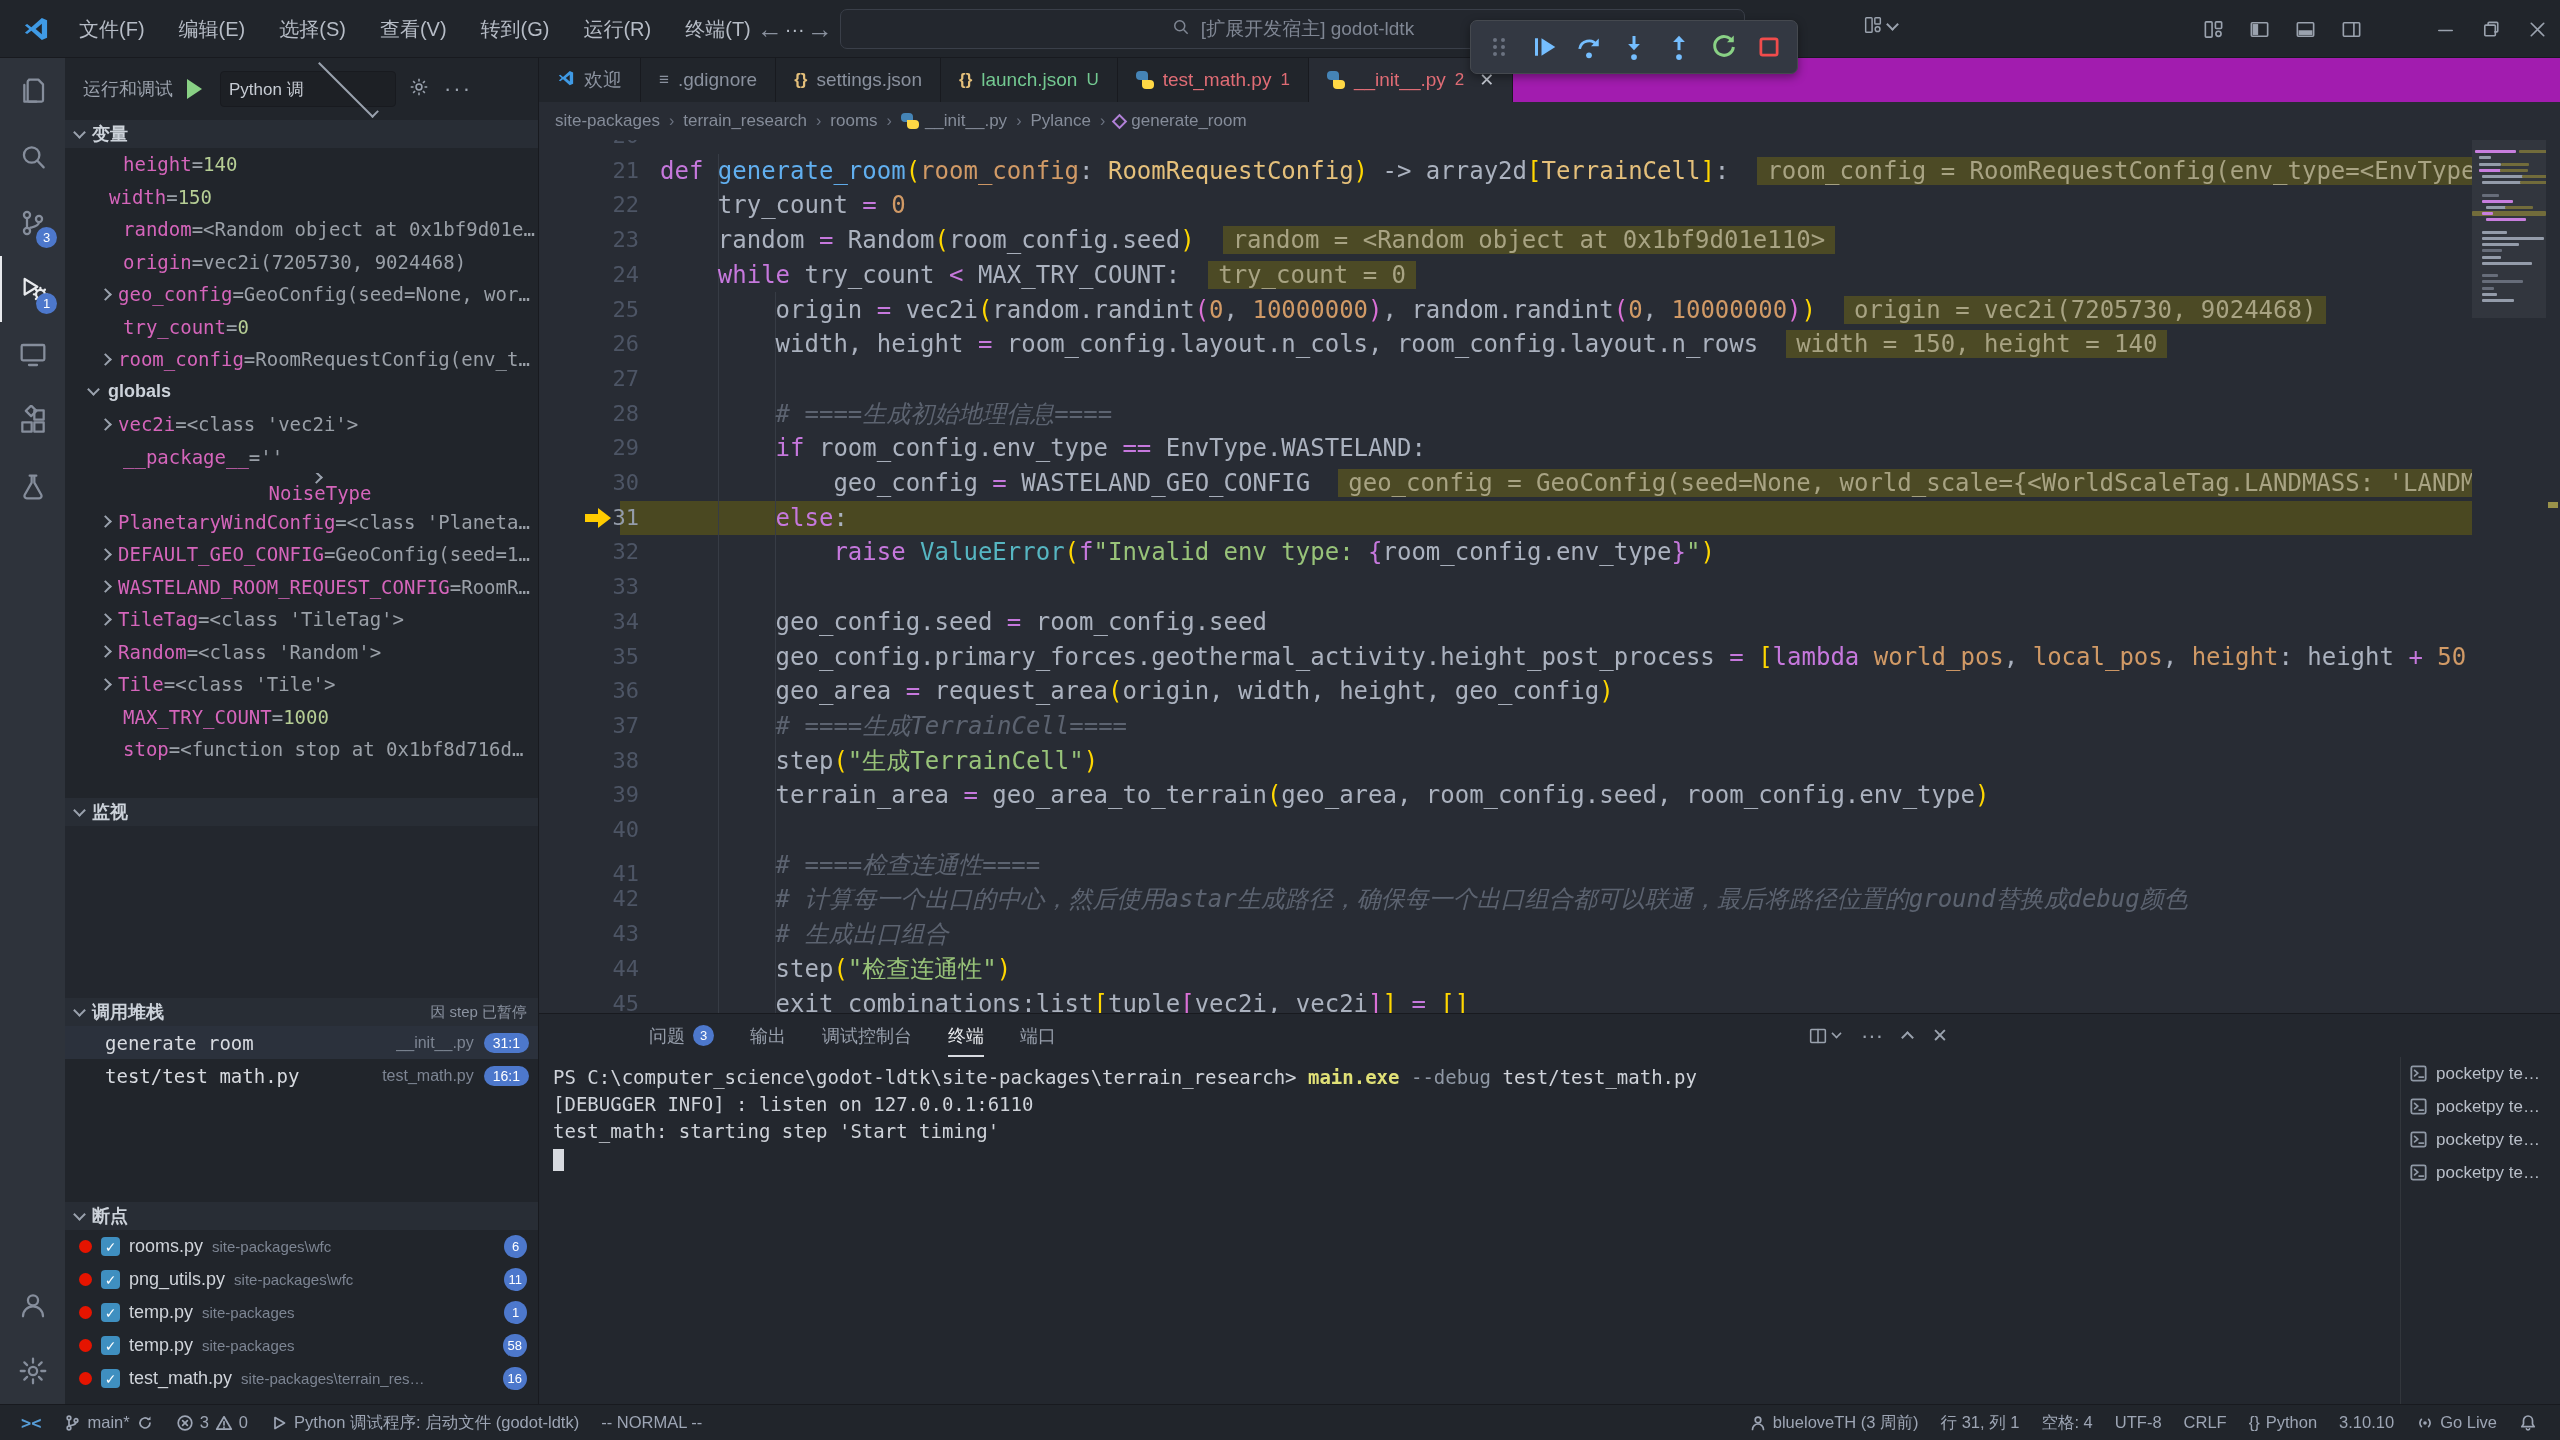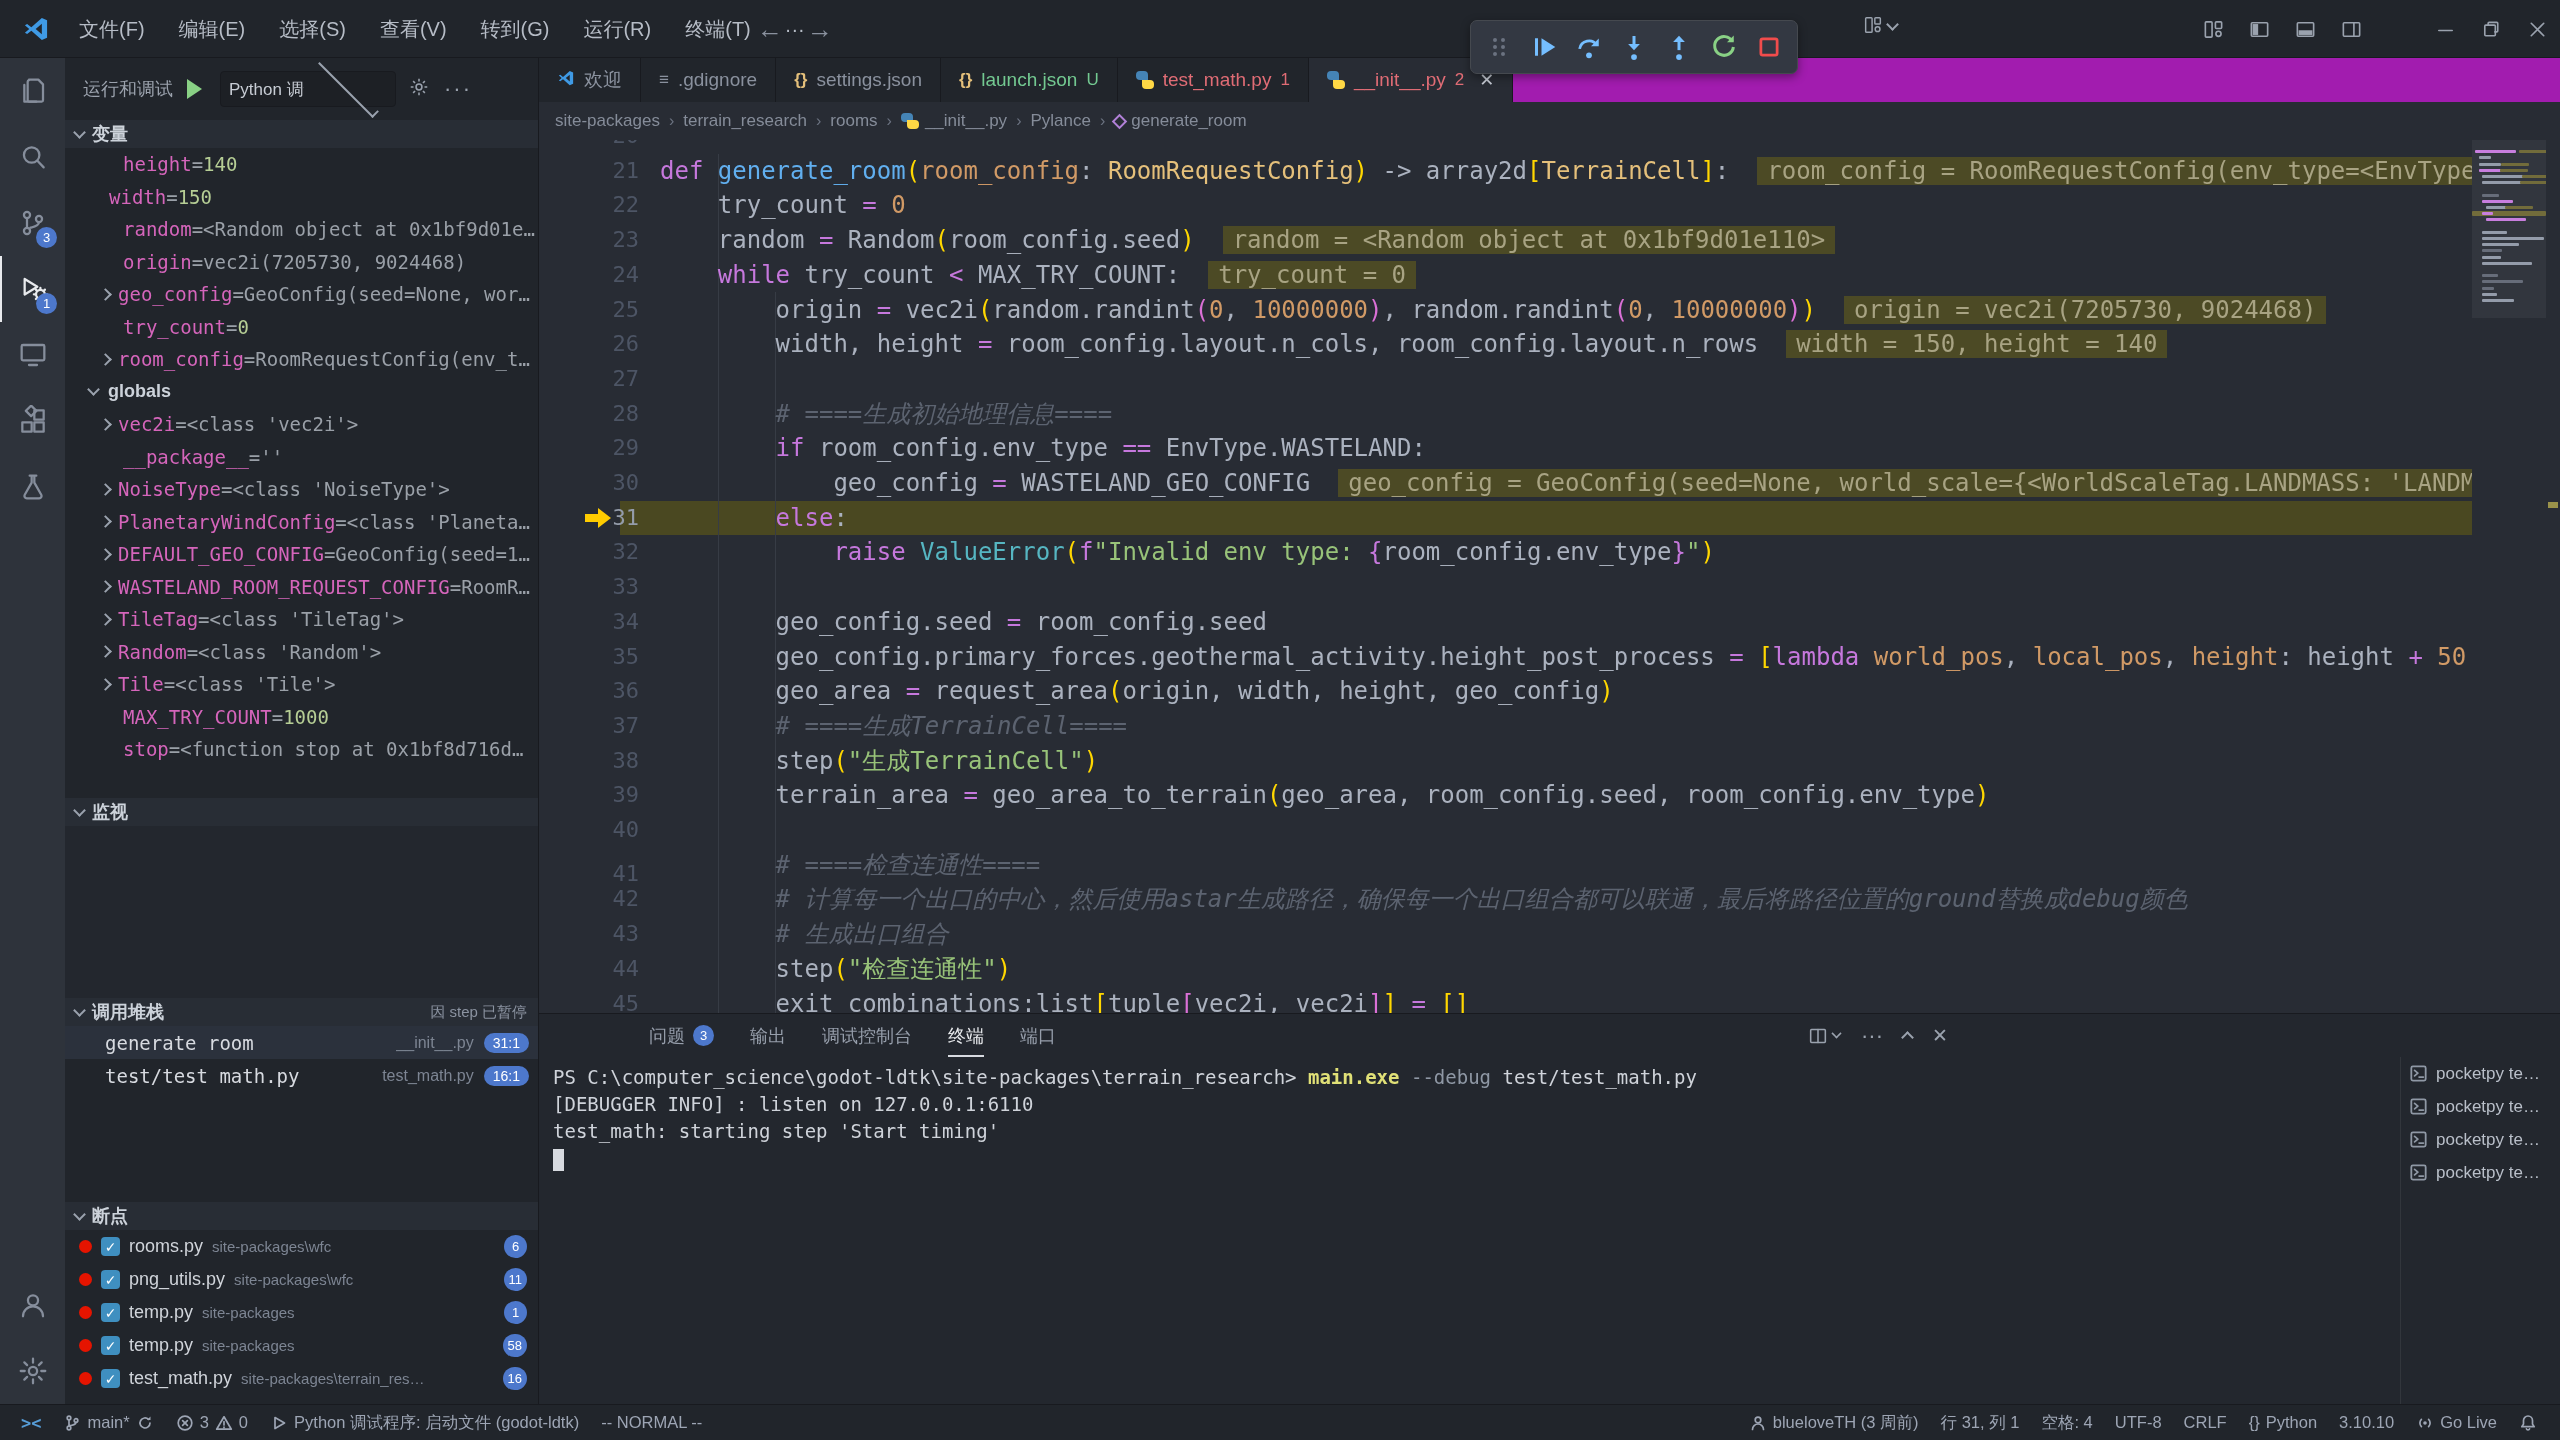--- a/index.html
+++ b/index.html
@@ -171,20 +171,29 @@
         <span class="menu-item">查看(V)</span>
         <span class="menu-item">转到(G)</span>
         <span class="menu-item">运行(R)</span>
         <span class="menu-item">终端(T)</span>
         <span class="menu-item">···</span>
       </div>
     <div class="nav-arrows">
       <span class="nav-btn">←</span>
       <span class="nav-btn">→</span>
     </div>
+    <div class="searchbox">
+      <span>
+        <svg viewBox="0 0 24 24" width="20" height="20">
+            <circle cx="10.5" cy="10.5" r="6" fill="none" stroke="#7f8693" stroke-width="1.8"></circle>
+            <path d="M15 15l5 5" stroke="#7f8693" stroke-width="1.8"></path>
+          </svg>
+      </span>
+      <span>[扩展开发宿主] godot-ldtk</span>
+    </div>
     <div class="title-extra">
       <svg viewBox="0 0 24 24" width="22" height="22" fill="none" stroke="currentColor" stroke-width="1.6">
           <rect x="4" y="4" width="7" height="16" rx="1"></rect>
           <rect x="14" y="4" width="6" height="7" rx="1"></rect>
           <circle cx="17" cy="16.5" r="2.6"></circle>
         </svg>
       <span class="cv" style="margin-top:-2px;"></span>
     </div>
     <div class="win-controls">
         <span class="wc">
@@ -448,21 +457,21 @@
           <span class="cv-r vchev"></span>
           <span class="vn">vec2i</span>
           <span class="veq"> = </span>
           <span class="vv">&lt;class 'vec2i'&gt;</span>
         </div>
         <div class="vrow item" style="padding-left: 58px;">
           <span class="vn">__package__</span>
           <span class="veq"> = </span>
           <span class="vv">''</span>
         </div>
-        <div class="vrow item" style="padding-left: 36px;">
+        <div class="vrow item" style="padding-left: 36px; flex-direction: column;">
           <span class="cv-r vchev"></span>
           <span class="vn">NoiseType</span>
           <span class="veq"> = </span>
           <span class="vv">&lt;class 'NoiseType'&gt;</span>
         </div>
         <div class="vrow item" style="padding-left: 36px;">
           <span class="cv-r vchev"></span>
           <span class="vn">PlanetaryWindConfig</span>
           <span class="veq"> = </span>
           <span class="vv">&lt;class 'Planeta…</span>

